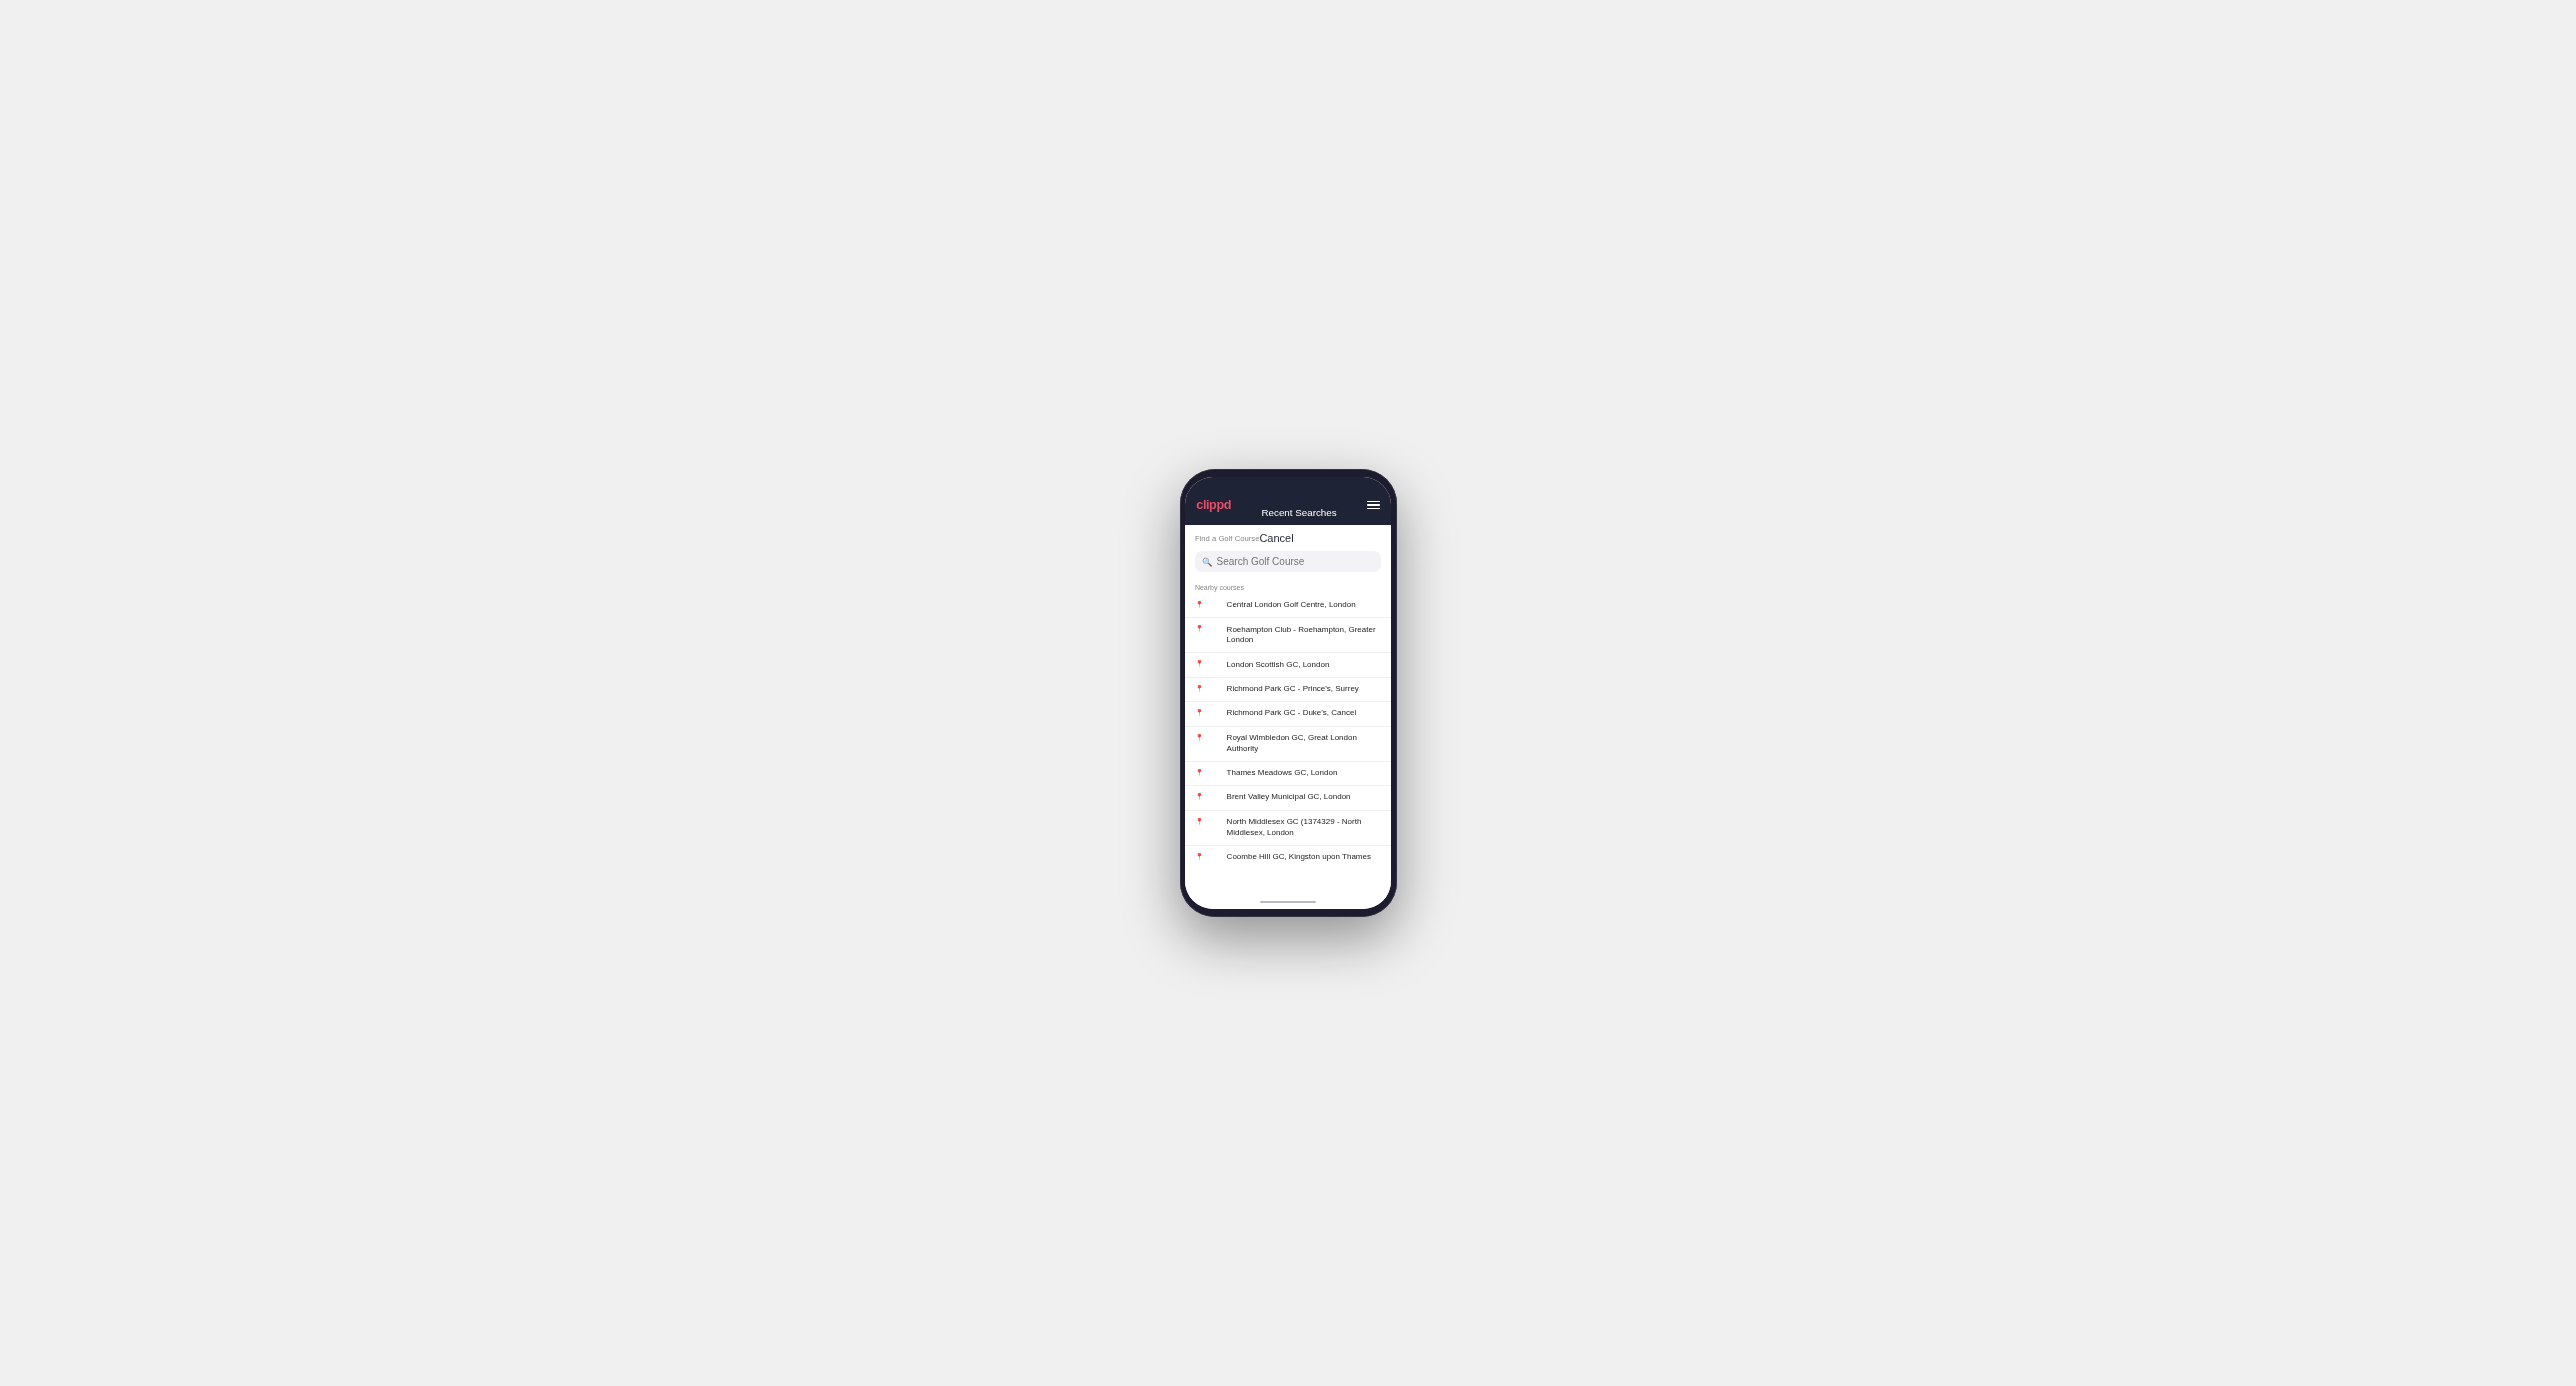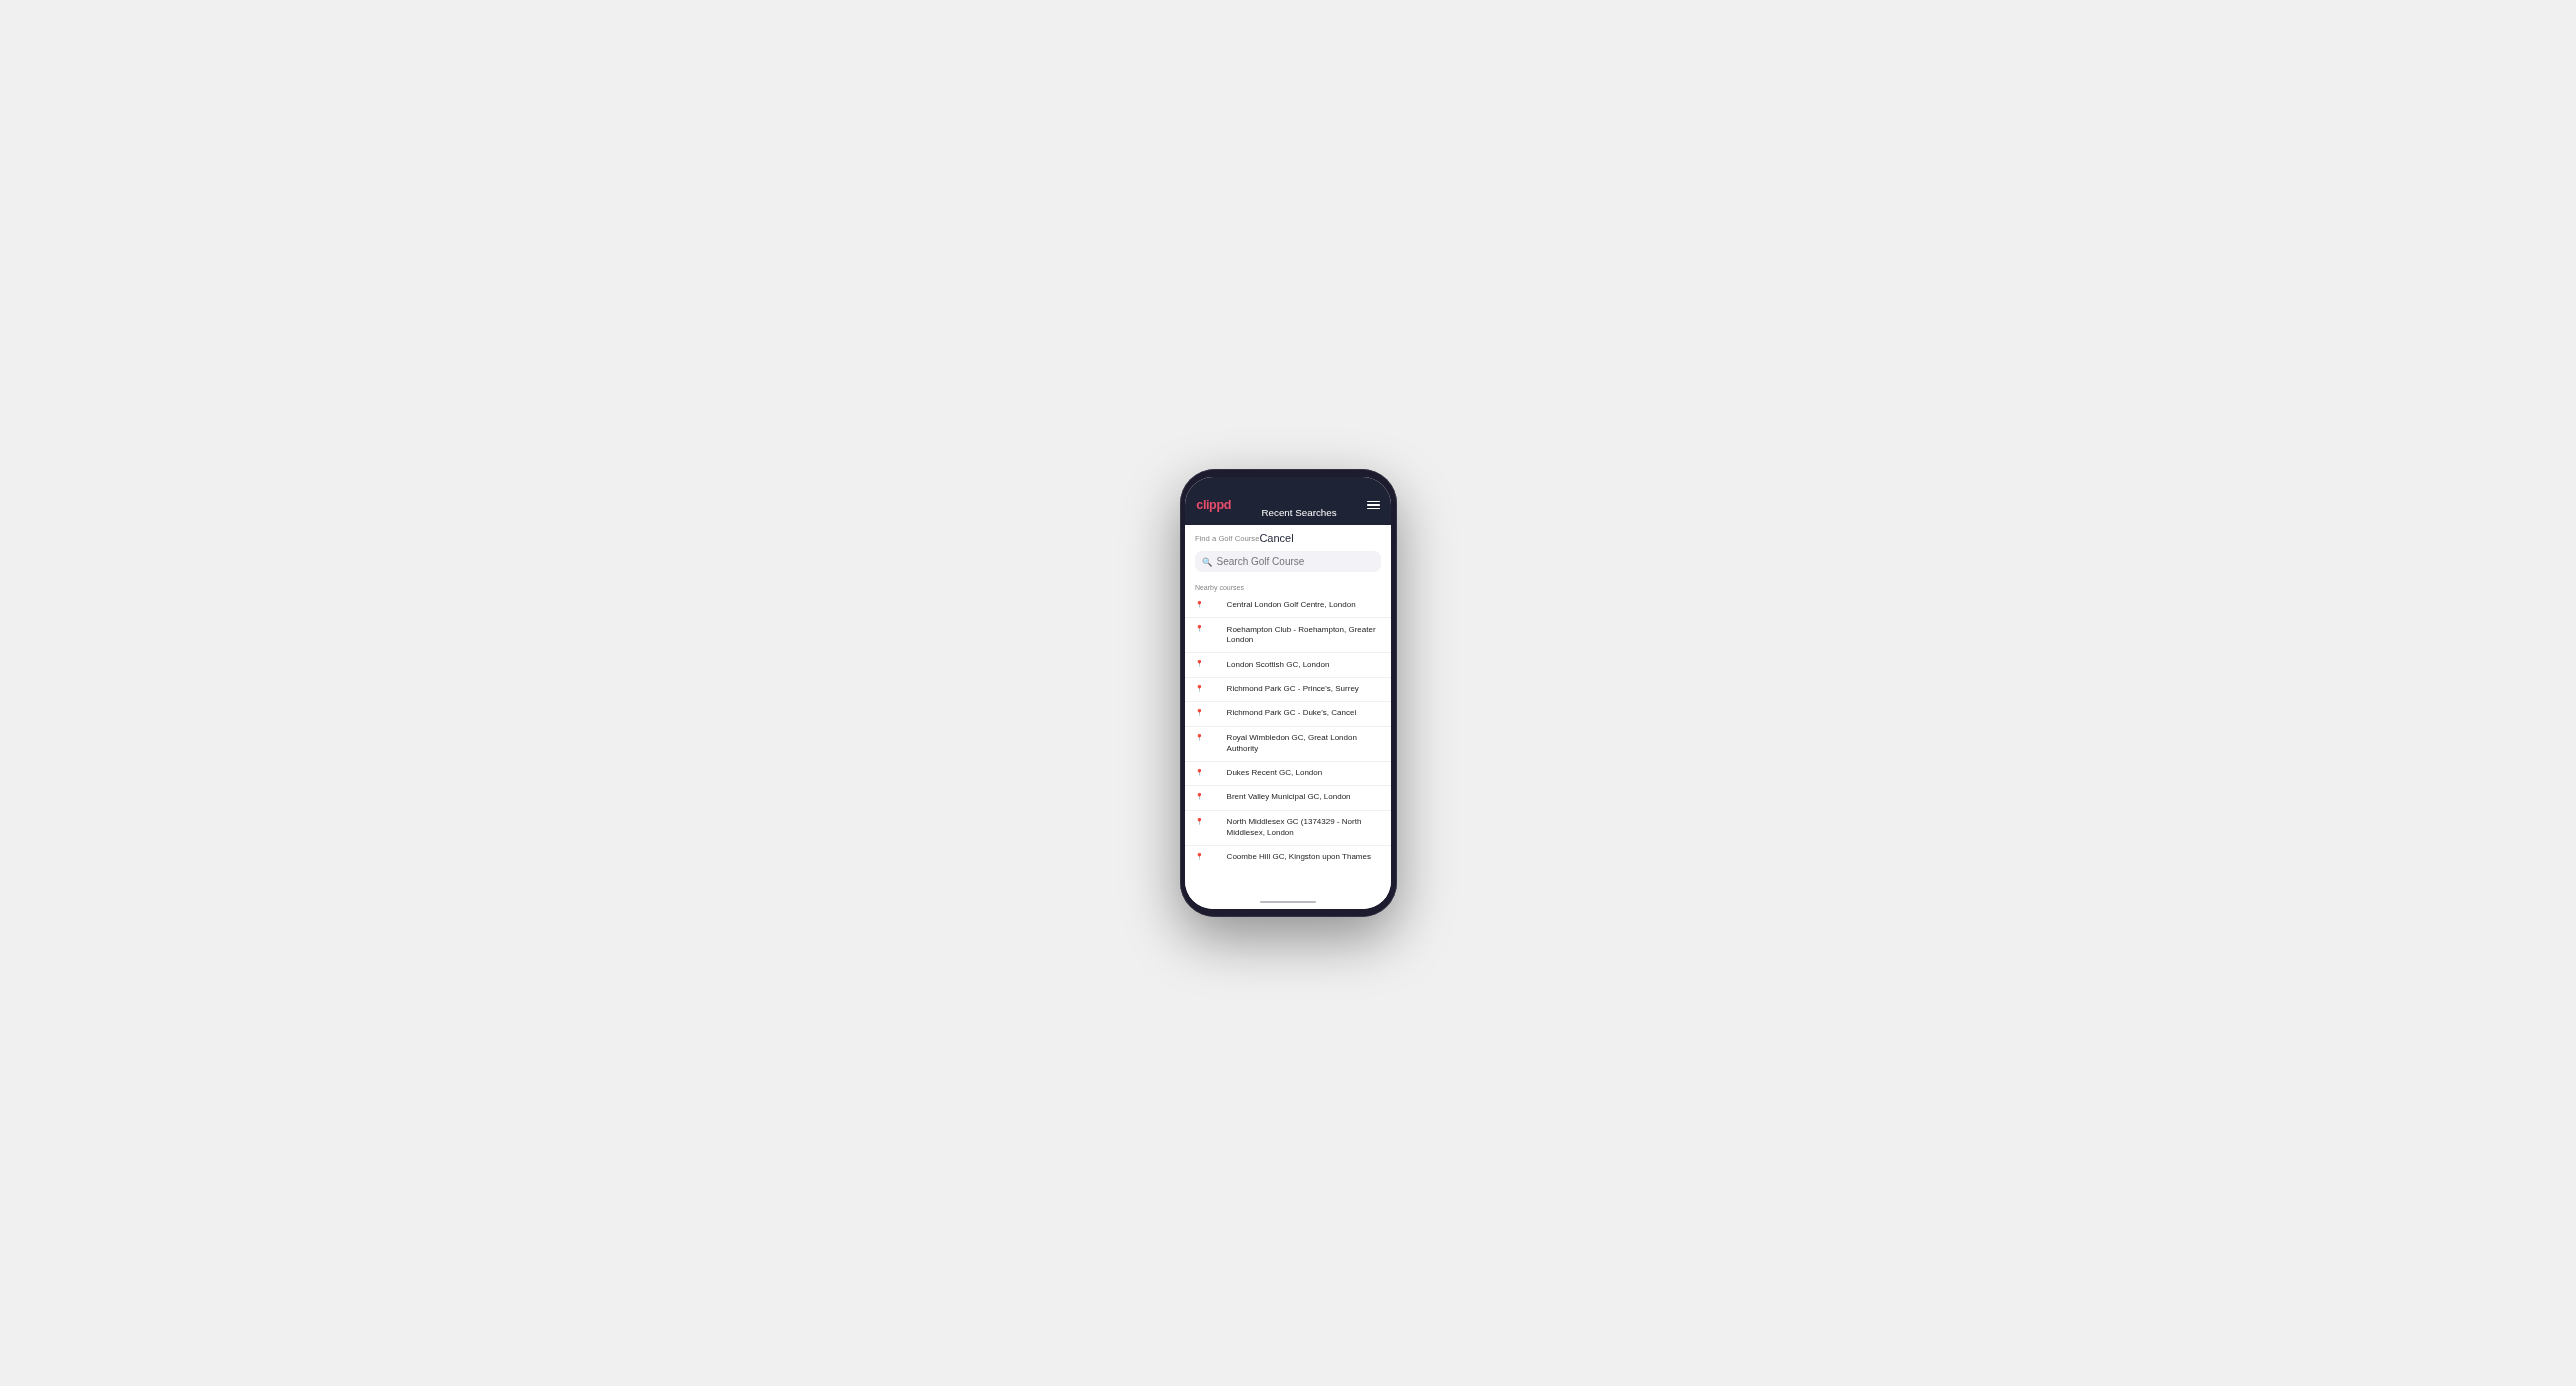--- a/index.html
+++ b/index.html
@@ -283,21 +283,21 @@
           <div class="course-item">
             <span class="location-icon" style="font-size: 7px;">📍</span>
             <span class="course-name">Richmond Park GC - Duke's, Cancel</span>
           </div>
           <div class="course-item">
             <span class="location-icon" style="font-size: 7px;">📍</span>
             <span class="course-name">Royal Wimbledon GC, Great London Authority</span>
           </div>
           <div class="course-item">
             <span class="location-icon" style="font-size: 7px;">📍</span>
-            <span class="course-name">Dukes Recent GC, London</span>
+            <span class="course-name">Thames Meadows GC, London</span>
           </div>
           <div class="course-item">
             <span class="location-icon" style="font-size: 7px;">📍</span>
             <span class="course-name">Brent Valley Municipal GC, London</span>
           </div>
           <div class="course-item">
             <span class="location-icon" style="font-size: 7px;">📍</span>
             <span class="course-name">North Middlesex GC (1374329 - North Middlesex, London</span>
           </div>
           <div class="course-item">

